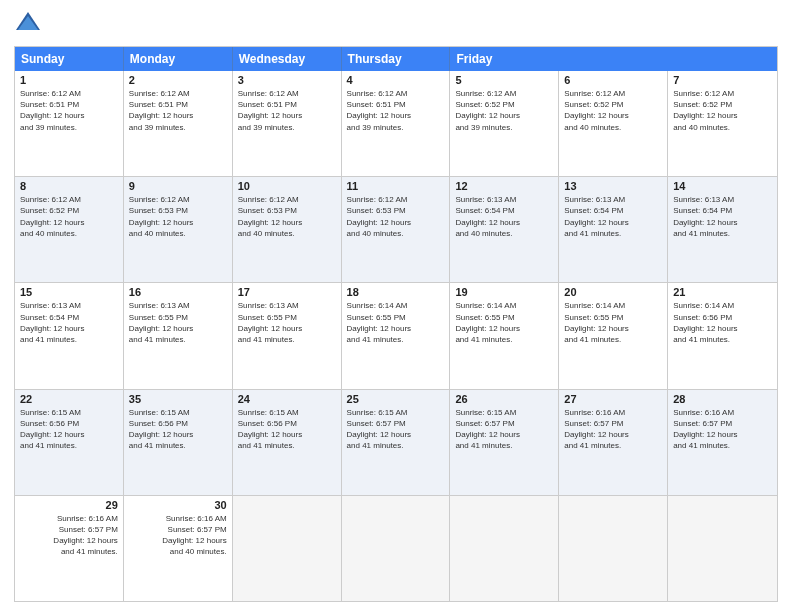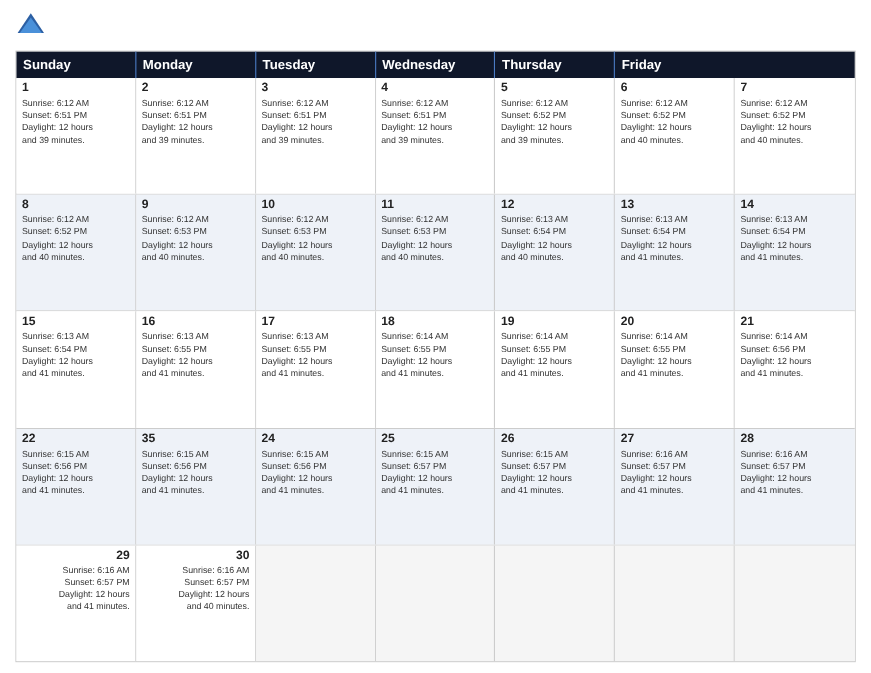--- a/index.html
+++ b/index.html
@@ -56,21 +56,21 @@
     }
     .calendar {
       flex: 1;
       display: flex;
       flex-direction: column;
       border: 1px solid #ccc;
     }
     .cal-header-row {
       display: grid;
       grid-template-columns: repeat(7, 1fr);
-      background: #0f172a;
+      background: #3b82f6;
     }
     .cal-header-cell {
       color: #fff;
       font-size: 12px;
       font-weight: bold;
       padding: 5px 6px;
       border-right: 1px solid #4a7bc4;
     }
     .cal-header-cell:last-child { border-right: none; }
     .cal-body {
@@ -127,21 +127,20 @@
     <div class="title-block">
       <div class="month-title"></div>
       <div class="location"></div>
     </div>
   </div>
 
   <div class="calendar">
     <div class="cal-header-row">
     <div class="cal-header-cell">Sunday</div>
         <div class="cal-header-cell">Monday</div>
-        <div class="cal-header-cell">Tuesday</div>
         <div class="cal-header-cell">Wednesday</div>
         <div class="cal-header-cell">Thursday</div>
         <div class="cal-header-cell">Friday</div>
       </div>
     <div class="cal-body">
     <div class="cal-row">
           <div class="cal-cell">
             <span class="day-num">1</span>
             <div class="cell-text">Sunrise: 6:12 AM<br>Sunset: 6:51 PM<br>Daylight: 12 hours<br>and 39 minutes.</div>
           </div>

